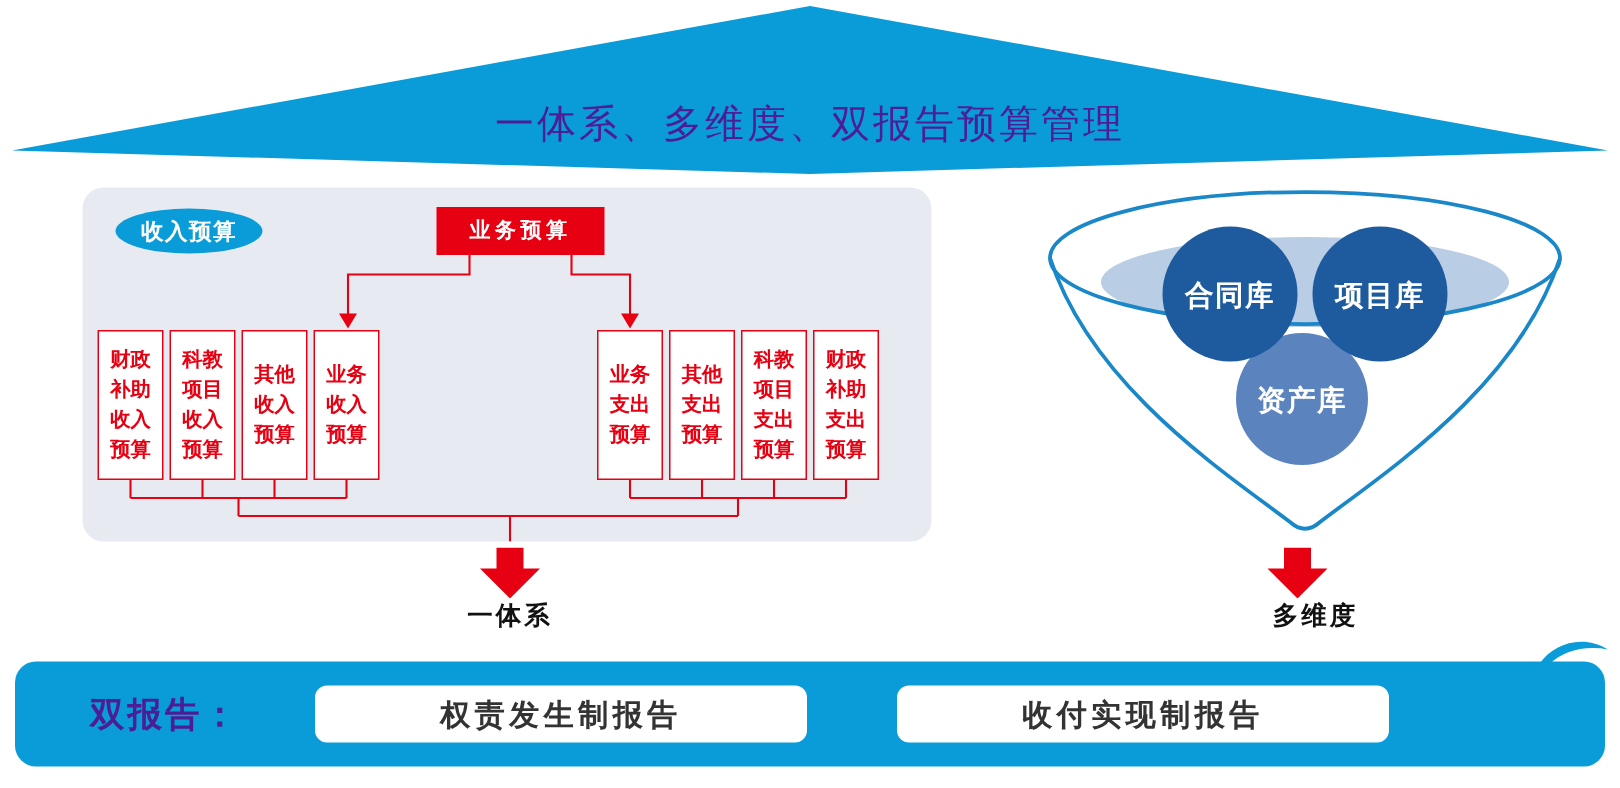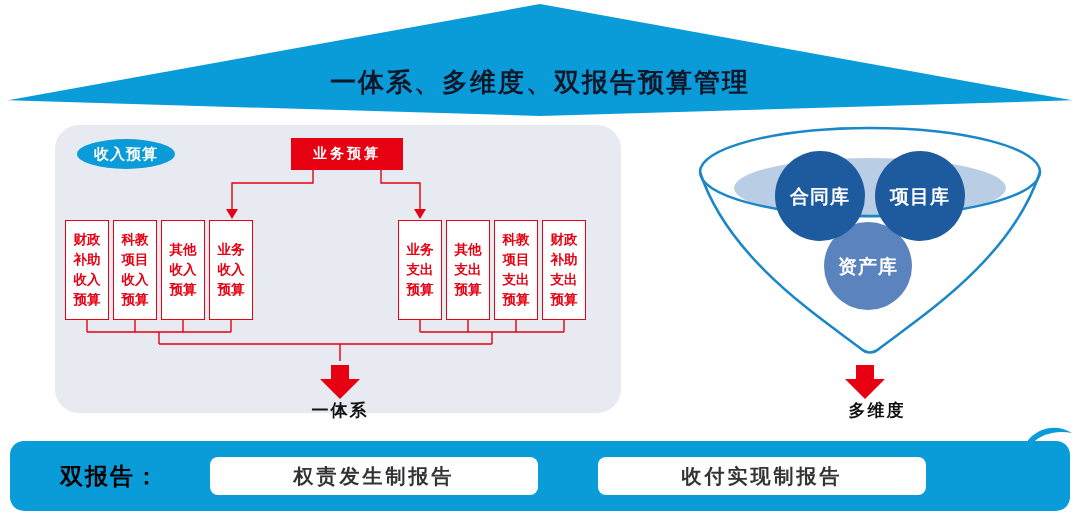--- a/index.html
+++ b/index.html
@@ -8,26 +8,26 @@
     background:#fff; font-family:"Liberation Sans", sans-serif;
   }
   
   .roof {
     position:absolute; left:8px; top:4px; width:1064px; height:112px;
     background:var(--primary_blue);
     clip-path:polygon(50% 0%, 100% 86%, 50% 100%, 0% 86%);
   }
   .roof-title {
     position:absolute; left:0; right:0; bottom:16px; text-align:center;
-    color:#0f172a; font-size:26px; font-weight:bold; letter-spacing:2px;margin-top:40px;
+    color:#4c1d95; font-size:26px; font-weight:normal; letter-spacing:2px;margin-top:40px;
   }
   
   .panel {
-    position:absolute; left:55px; top:125px; width:566px; height:288px;
-    background:var(--panel_gray); border-radius:24px;
+    position:absolute; left:55px; top:125px; width:566px; height:236px;
+    background:var(--panel_gray); border-radius:14px;
   }
   .badge-oval {
     position:absolute; top:14px; width:98px; height:30px;
     background:var(--primary_blue); border-radius:50%;
     color:#fff; font-size:15px; font-weight:bold; letter-spacing:1px;
     display:flex; align-items:center; justify-content:center;
   }
   .badge-oval.income { left:22px; }
   .badge-oval.expense { left:364px; }
   .badge-red {
@@ -60,21 +60,21 @@
     fill:#fff; text-anchor:middle; letter-spacing:1px;
   }
   
   .bar {
     position:absolute; left:10px; top:441px; width:1060px; height:70px;
     background:var(--primary_blue); border-radius:14px;
   }
   .bar-label {
     position:absolute; left:50px; top:0; height:100%;
     display:flex; align-items:center;
-    color:#000000; font-size:23px; font-weight:bold; letter-spacing:2px;
+    color:#4c1d95; font-size:23px; font-weight:bold; letter-spacing:2px;
   }
   .pill {
     position:absolute; top:16px; width:328px; height:38px;
     background:#fff; border-radius:8px;
     display:flex; align-items:center; justify-content:center;
     color:#333; font-size:20px; font-weight:bold; letter-spacing:3px;
   }
   .pill.accrual { left:200px; }
   .pill.cash { left:588px; }
   .swoosh { position:absolute; left:1026px; top:426px; width:46px; height:18px; }

